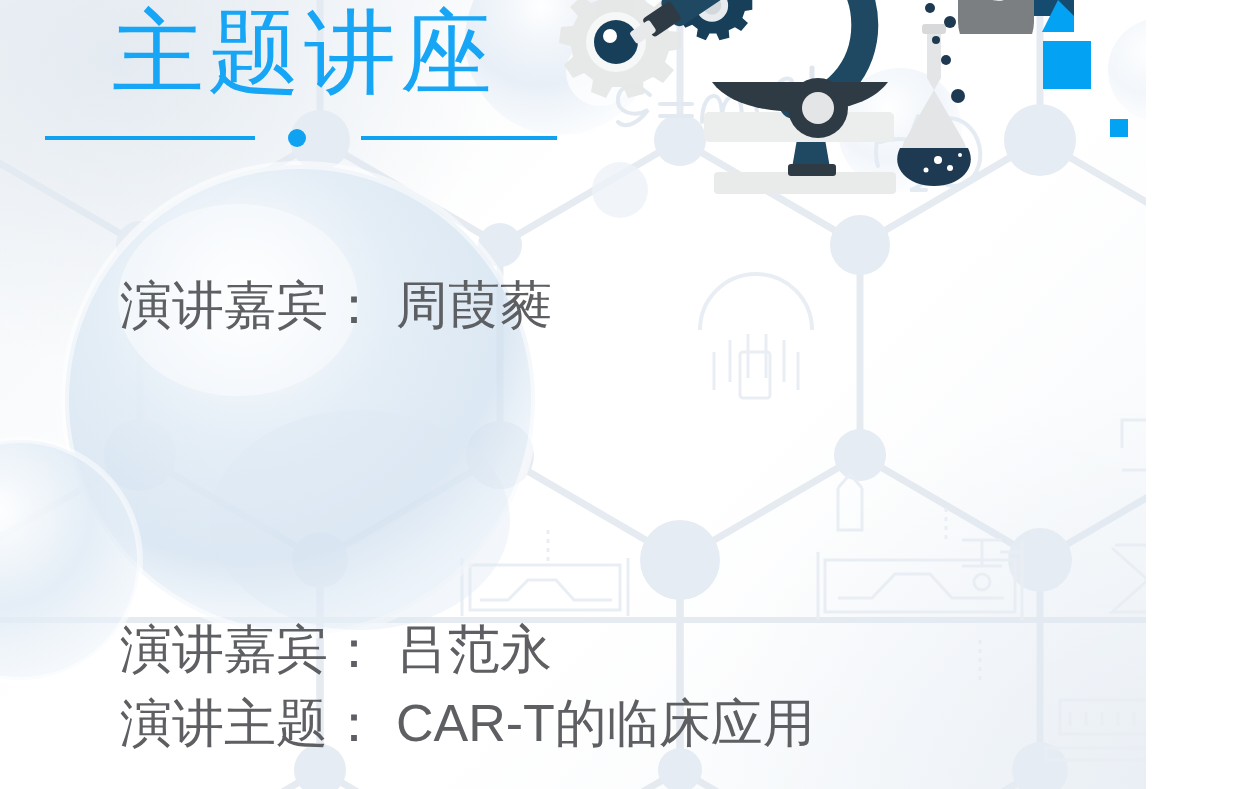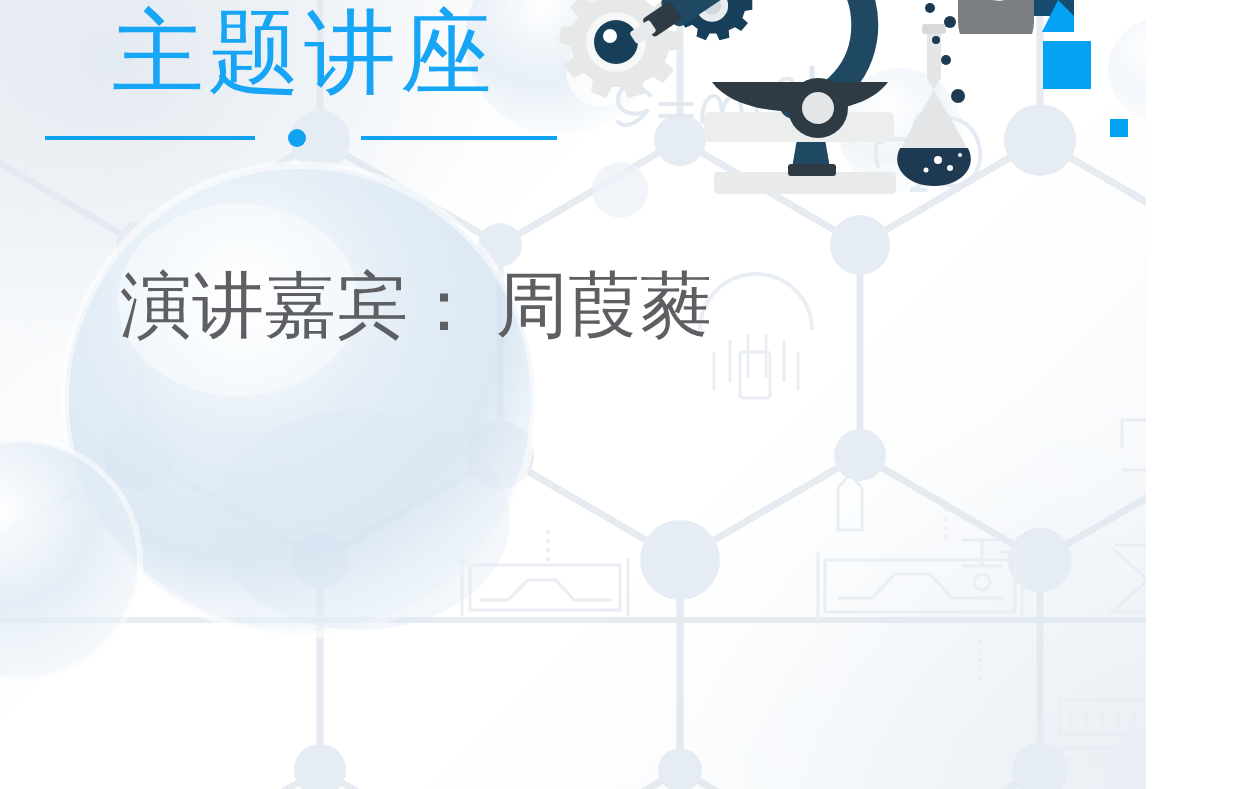--- a/index.html
+++ b/index.html
@@ -74,21 +74,21 @@
   }
 
   
   .block {
     position: absolute;
     left: 120px;
   }
   .block.first  { top: 268px; }
   .block.second { top: 612px; }
   .line {
-    font-size: 72px;
+    font-size: 52px;
     line-height: 74px;
     color: #5d5f62;
     white-space: nowrap;
     letter-spacing: 0px;
     font-weight: 400;
   }
   .line .label { letter-spacing: 0px; }
   .line .gap  { display: inline-block; width: 16px; }
 
   
@@ -319,15 +319,21 @@
     </div>
   </div>
 
   <div class="block first">
     <div class="line">
       <span class="label">演讲嘉宾：</span><span class="gap"></span><span>周葭蕤</span>
     </div>
   </div>
 
   <div class="block second">
+    <div class="line">
+      <span class="label">演讲嘉宾：</span><span class="gap"></span><span>吕范永</span>
+    </div>
+    <div class="line">
+      <span class="label">演讲主题：</span><span class="gap"></span><span>CAR-T的临床应用</span>
+    </div>
   </div>
 
 </div>
 
 </body></html>

